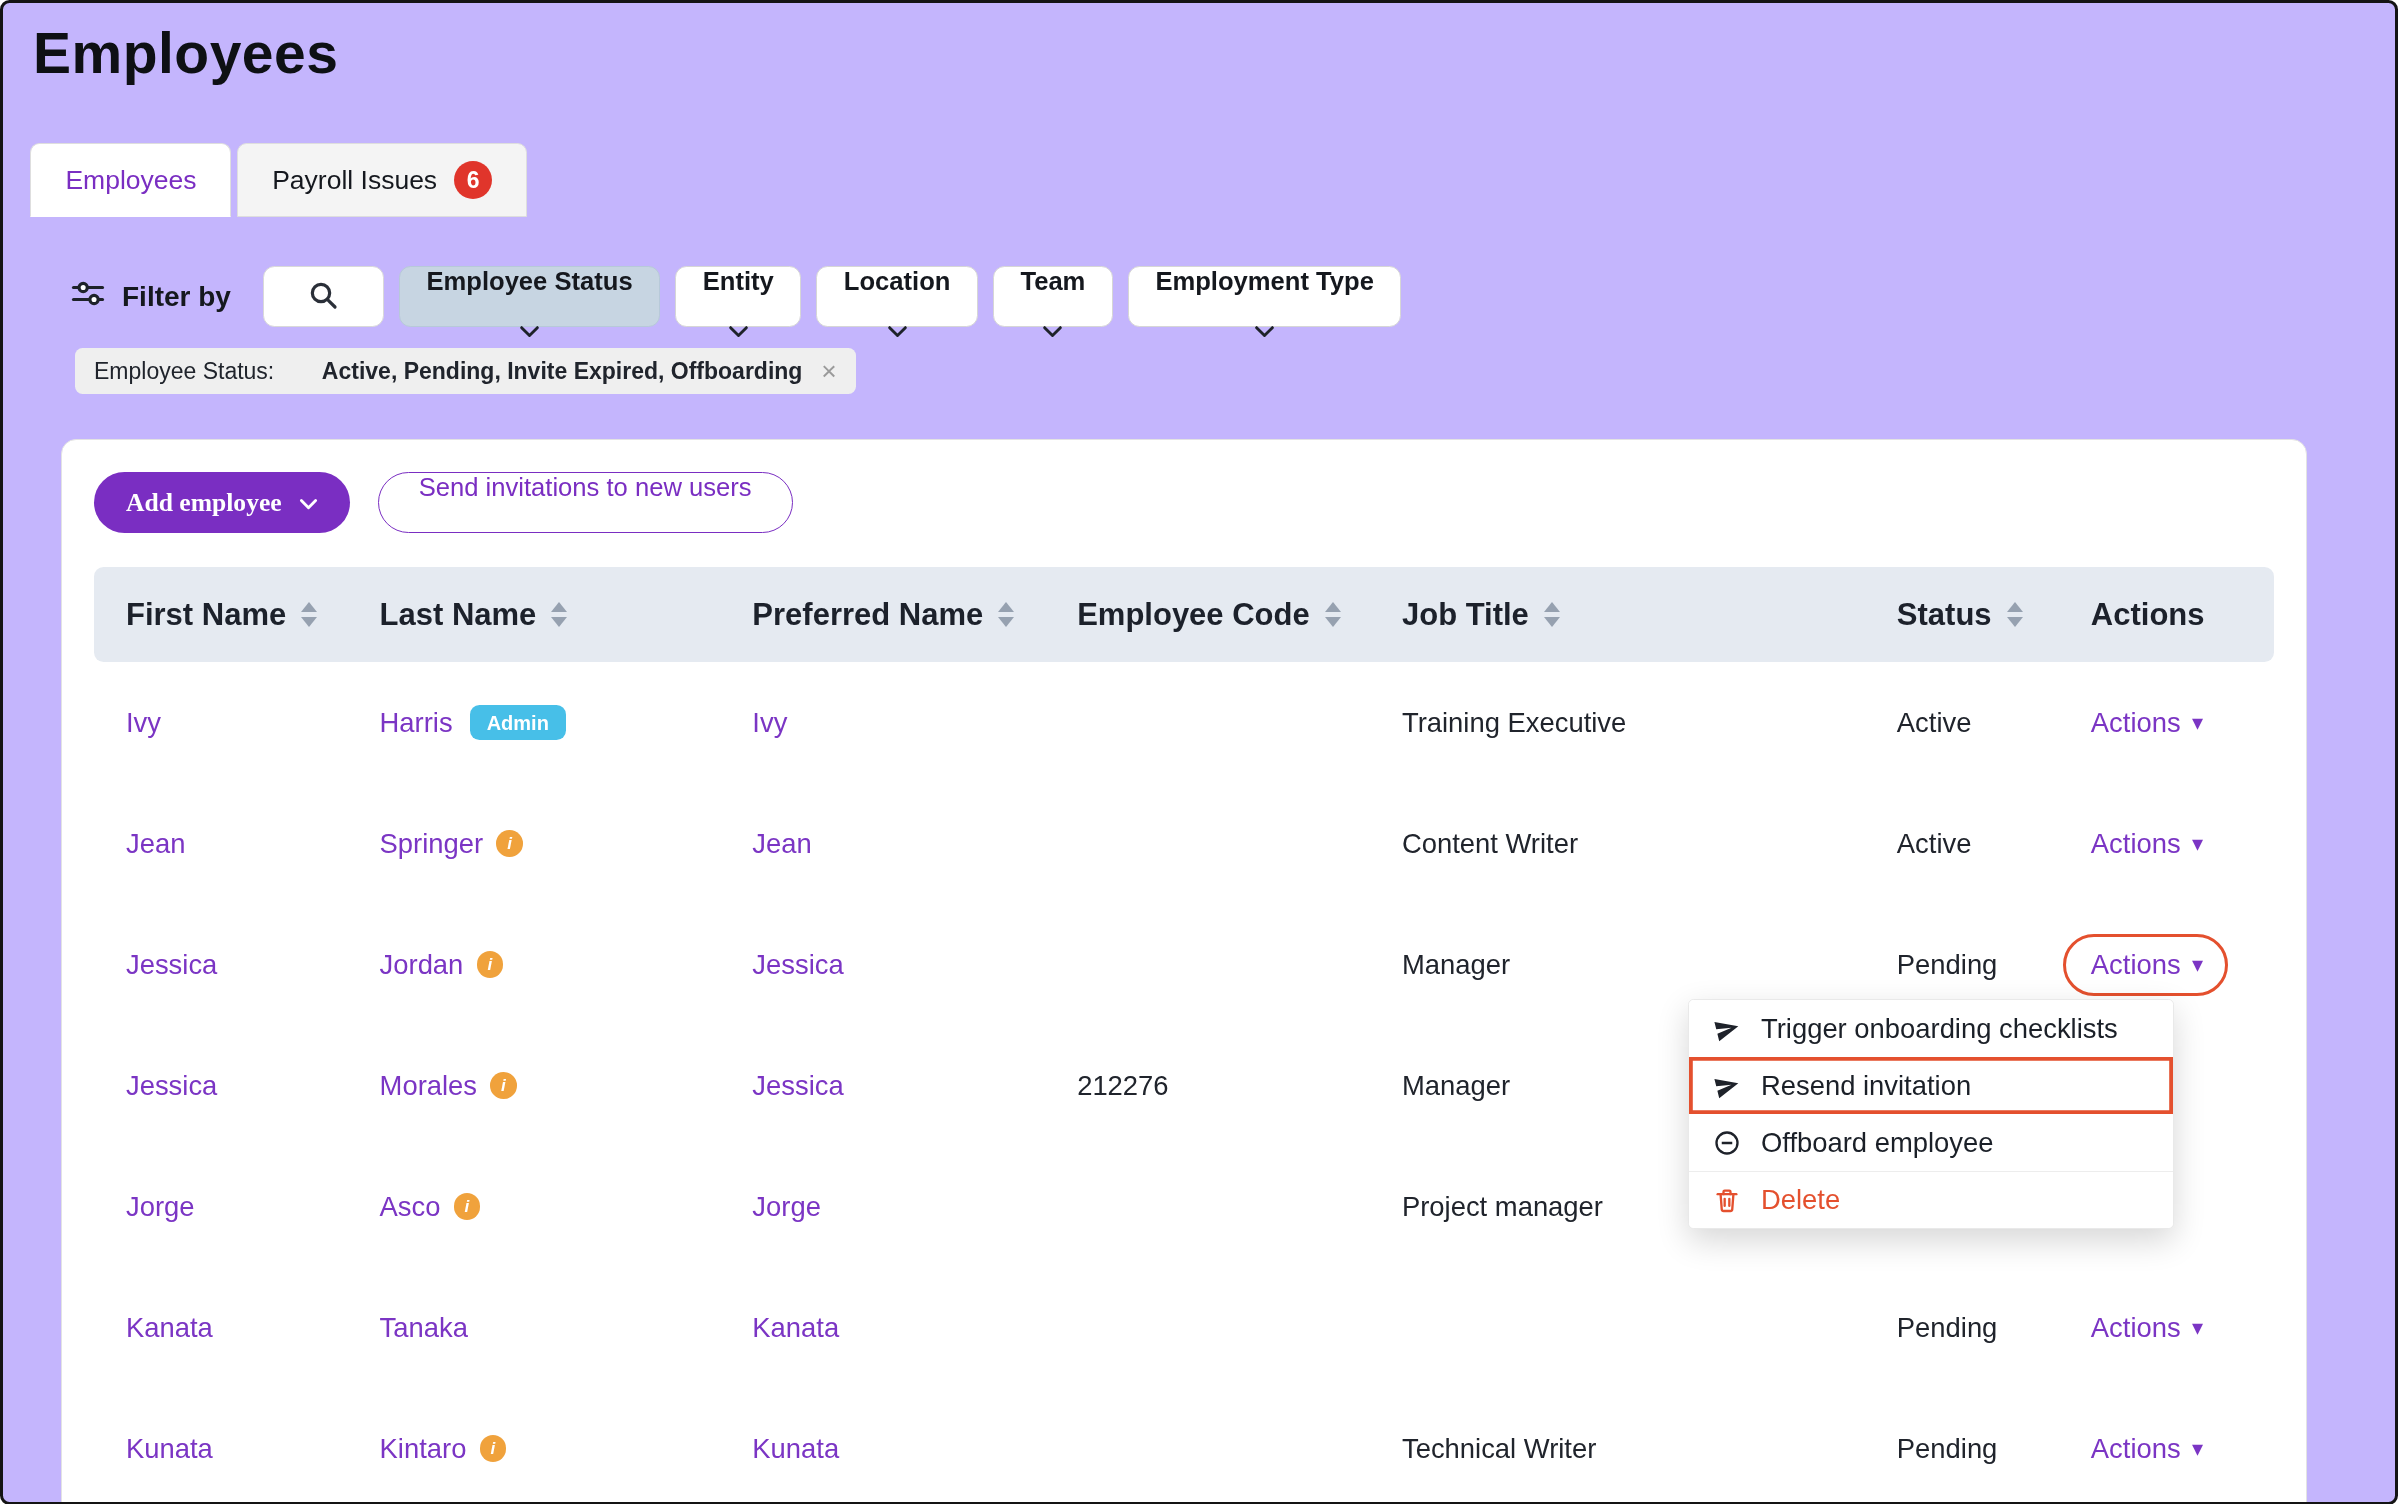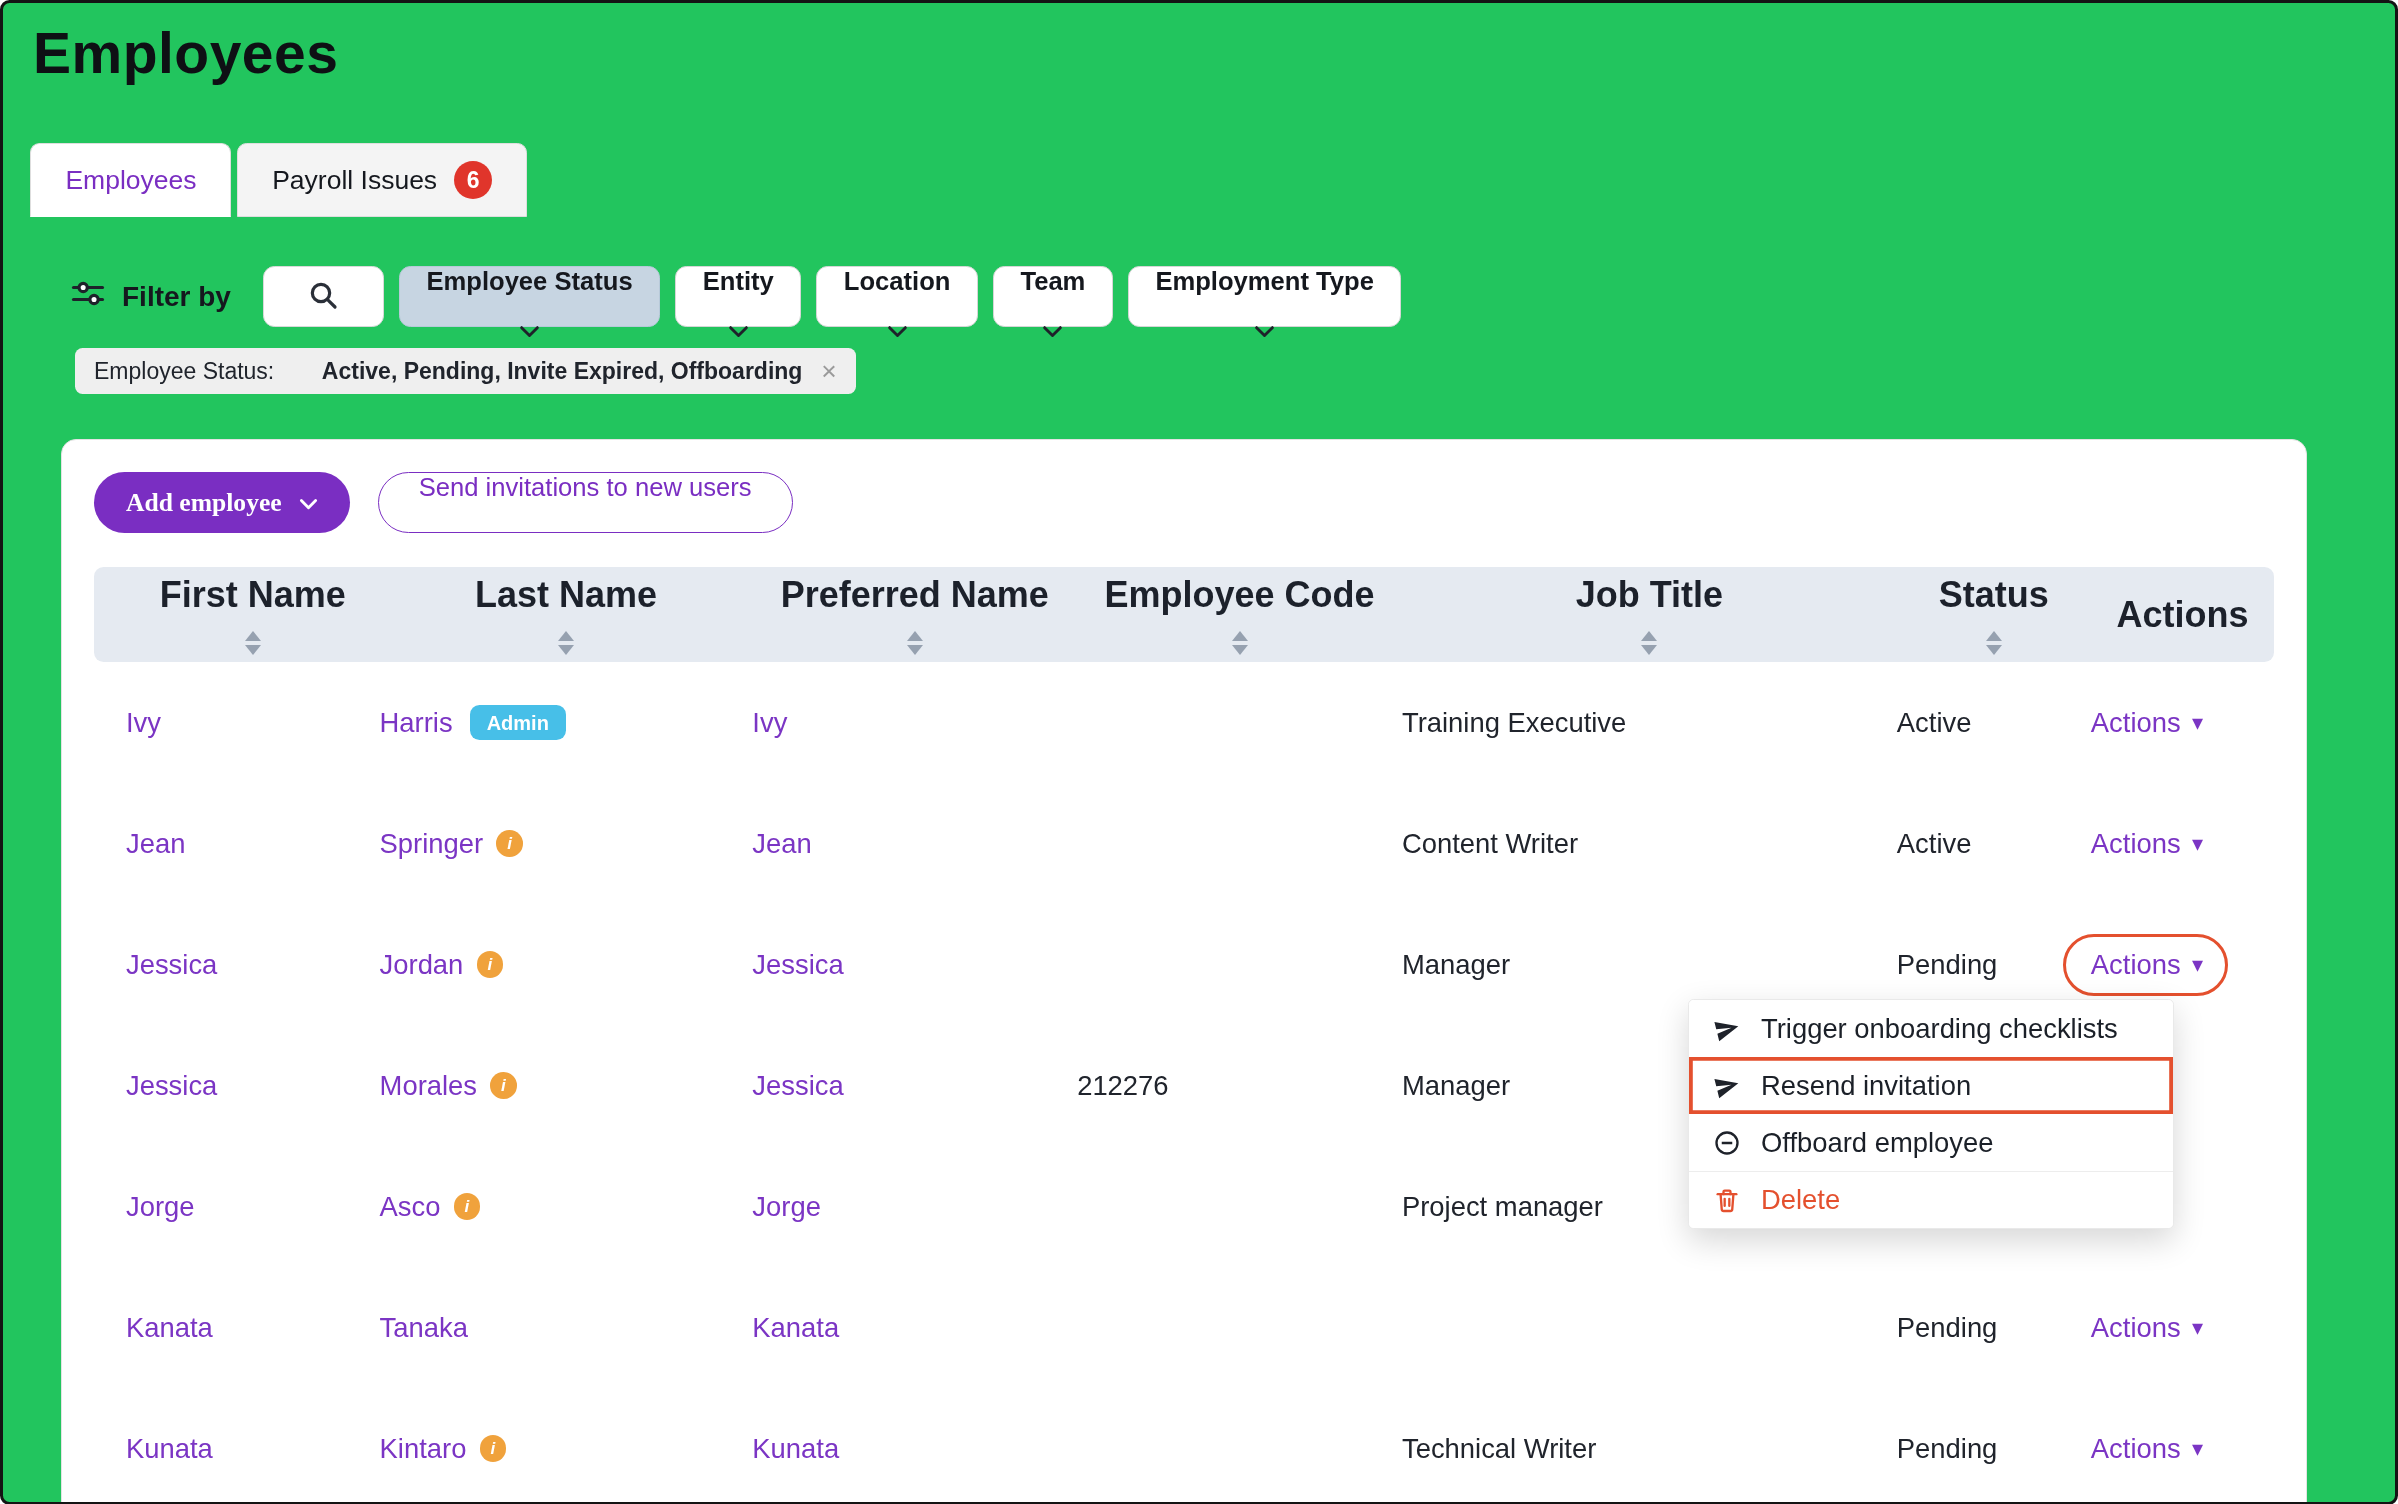--- a/index.html
+++ b/index.html
@@ -4,21 +4,21 @@
 <style>
   * { box-sizing: border-box; margin: 0; padding: 0; }
   html,body { background:#fff; }
   body { font-family: "Liberation Sans", "DejaVu Sans", sans-serif; color:#20242C; }
 
   .page {
     position: relative;
     width: 2398px; height: 1505px;
     border: 3.8px solid #141414;
     border-radius: 9.5px;
-    background: #22c55e;
+    background: #c4b5fd;
     overflow: hidden;
   }
 
   
   .page-title {
     margin: 17px 0 0 30px;
     font-size: 57px; font-weight: 800; color:#0E1014;
     line-height: 66px; letter-spacing: 0.5px;
   }
 
@@ -91,21 +91,21 @@
   }
 
   
   .table { margin-top: 34px; }
   .tgrid {
     display:grid;
     grid-template-columns: 13.1% 17.1% 14.9% 14.9% 22.7% 8.9% 8.4%;
     align-items:center;
   }
   .thead { background:#E5EAF1; border-radius:9.5px; height:95px; }
-  .th { display:flex; align-items:center; gap:15px; font-size:36px; font-weight:bold; color:#1C212B;flex-direction:column; }
+  .th { display:flex; align-items:center; gap:15px; font-size:31px; font-weight:bold; color:#1C212B; }
   .first-col { padding-left: 32px; }
   .sort { display:flex; flex-direction:column; gap:4.7px; cursor:pointer; }
   .sort .up   { width:0; height:0; border-left:8.5px solid transparent; border-right:8.5px solid transparent; border-bottom:10.4px solid #96A1B0; }
   .sort .down { width:0; height:0; border-left:8.5px solid transparent; border-right:8.5px solid transparent; border-top:10.4px solid #96A1B0; }
 
   .trow { height:121px; }
   .td { font-size:27.4px; color:#20242C; display:flex; align-items:center; }
   .plink { color:#7B35C4; text-decoration:none; cursor:pointer; }
 
   .admin-badge {

